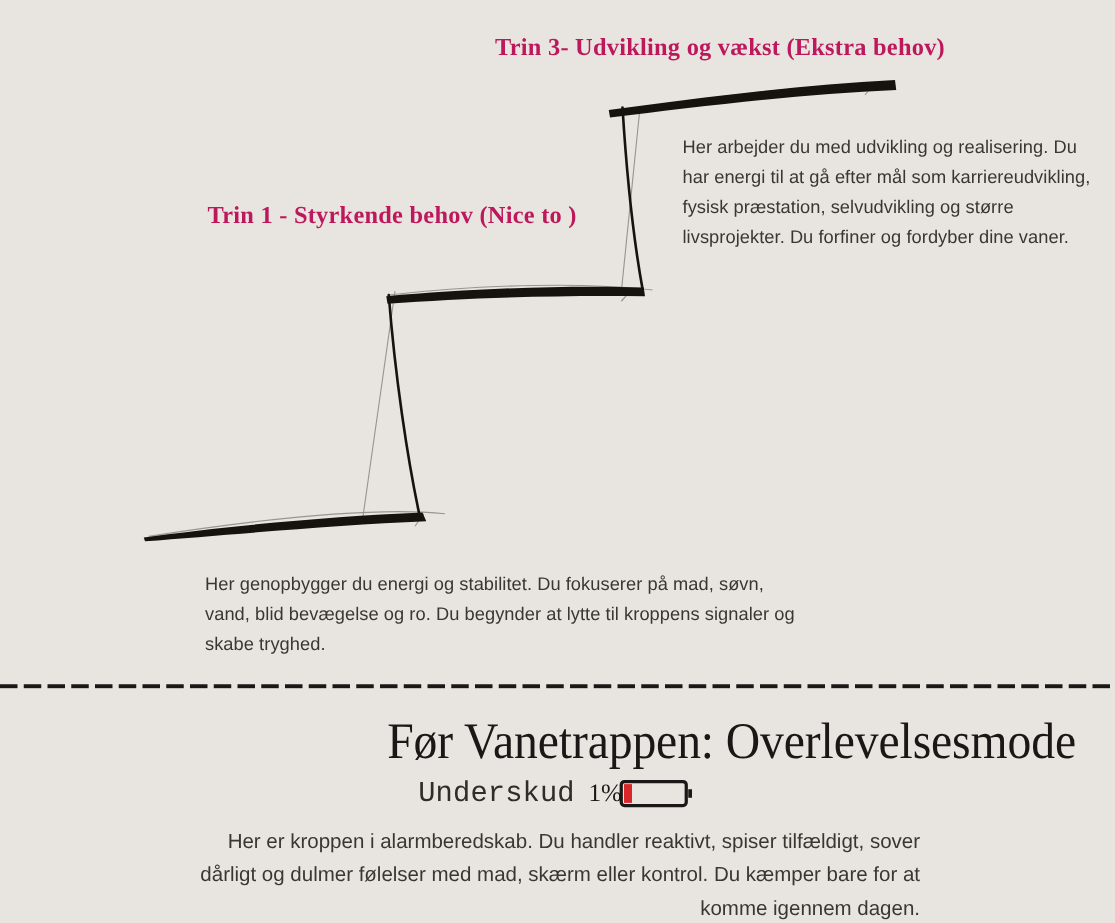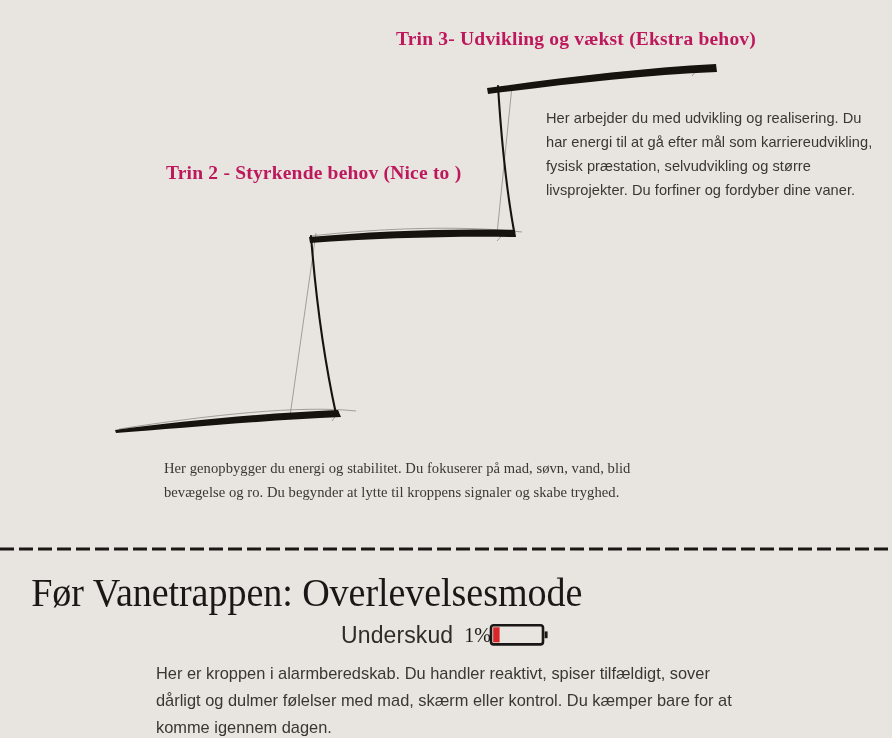--- a/index.html
+++ b/index.html
@@ -50,40 +50,40 @@
   .step-body {
     position: absolute;
     font-family: "Liberation Sans", sans-serif;
     font-size: 14.6px;
     line-height: 24px;
     color: #3a3733;
     letter-spacing: 0.05px;
   }
   #body-3 { left: 534px; top: 106px; width: 340px; margin-left: 12px; }
   #body-2 { left: 343px; top: 280px; width: 512px; }
-  #body-1 { left: 164px; top: 456px; width: 476px; font-family: Liberation Serif, serif; }
+  #body-1 { left: 164px; top: 456px; width: 476px; }
 
   
   #divider {
     position: absolute;
     left: 0;
     top: 547px;
     width: 892px;
     height: 4px;
   }
   #divider svg { display: block; }
 
   
   #bottom {
     position: absolute;
     left: 0;
     top: 556px;
     width: 892px;
     height: 182px;
-    text-align: left;
+    text-align: right;
   }
   #bottom-title {
     margin: 0;
     padding-top: 11px;
     font-family: "Liberation Serif", "DejaVu Serif", serif;
     font-weight: normal;
     font-size: 41px;
     line-height: 50px;
     letter-spacing: -0.1px;
     color: #1a1816;
@@ -91,21 +91,21 @@
   }
   #status-row {
     margin-top: 2px;
     height: 32px;
     display: flex;
     align-items: center;
     justify-content: center;
     gap: 0px;
   }
   #status-label {
-    font-family: Liberation Sans, sans-serif;
+    font-family: Liberation Mono, monospace;
     font-size: 23px;
     line-height: 30px;
     color: #2f2c29;
     letter-spacing: 0.1px;
   }
   #status-percent {
     font-family: "Liberation Serif", "DejaVu Serif", serif;
     font-size: 20px;
     line-height: 30px;
     color: #1a1816;
@@ -164,21 +164,21 @@
 
     <g fill="none" stroke="#16130f" stroke-width="2.1" stroke-linecap="round">
       <path d="M311 236 C 316 300, 326 368, 336 414"></path>
       <path d="M498 86 C 502 150, 508 198, 514 231"></path>
     </g>
   </svg>
 
   <div class="step-heading" id="heading-3">Trin 3- Udvikling og vækst (Ekstra behov)</div>
   <div class="step-body" id="body-3">Her arbejder du med udvikling og realisering. Du har energi til at gå efter mål som karriereudvikling, fysisk præstation, selvudvikling og større livsprojekter. Du forfiner og fordyber dine vaner.</div>
 
-  <div class="step-heading" id="heading-2">Trin 2 - Styrkende behov  (Nice to )</div>
+  <div class="step-heading" id="heading-2">Trin 1 - Styrkende behov  (Nice to )</div>
 
   <div class="step-body" id="body-1">Her genopbygger du energi og stabilitet. Du fokuserer på mad, søvn, vand, blid bevægelse og ro. Du begynder at lytte til kroppens signaler og skabe tryghed.</div>
 </div>
 
 <div id="divider">
   <svg width="892" height="4" viewBox="0 0 892 4" xmlns="http://www.w3.org/2000/svg">
     <line x1="0" y1="2" x2="892" y2="2" stroke="#1a1816" stroke-width="3.2" stroke-dasharray="14 5"></line>
   </svg>
 </div>
 

